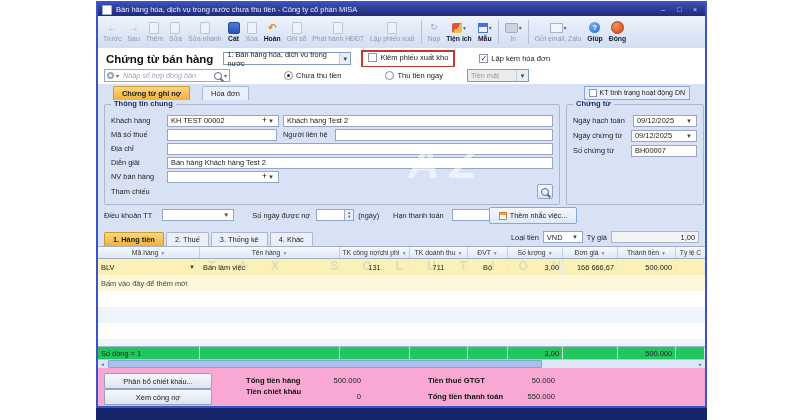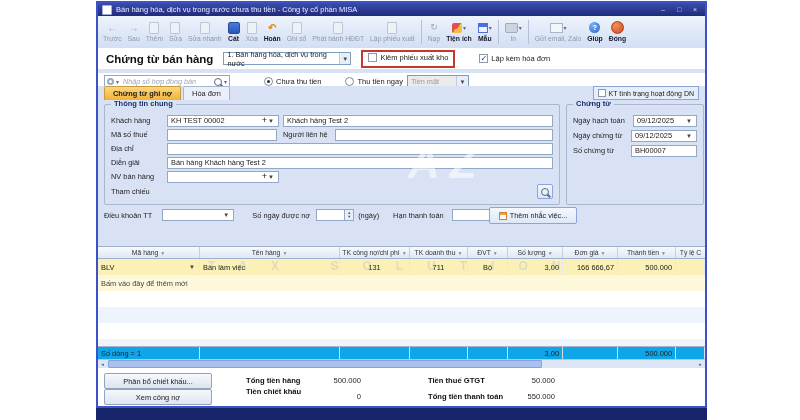--- a/index.html
+++ b/index.html
@@ -39,34 +39,34 @@
   .docheader{top:45px;height:21px;background:#fff;display:flex;align-items:center;padding:0 8px;gap:10px}
   .h-title{font-size:11.5px;font-weight:bold;color:#101010;white-space:nowrap}
   .select{height:13px;border:1px solid #7f9db9;background:#fff;display:flex;align-items:center;font-size:7.3px;padding-left:3px;box-sizing:border-box}
   .sc{margin-left:auto;width:11px;align-self:stretch;background:#e8eef8;border-left:1px solid #c0cde0;display:flex;align-items:center;justify-content:center;font-size:6px;color:#444}
   .redbox{border:2px solid #c23a2e;display:flex;gap:3px;padding:1px 5px;height:12px}
   .cb{width:9px;height:9px;border:1px solid #8a97ad;background:#fff;display:flex;align-items:center;justify-content:center;font-size:8px;color:#333;line-height:1;flex:none;box-sizing:border-box}
   .cblabel{font-size:7.5px;white-space:nowrap}
   .ckgroup{display:flex;align-items:center;gap:3px}
 
   
-  .searchrow{top:70px;height:17px;background:#fff;display:flex;align-items:center;padding:0 6px;gap:4px}
+  .searchrow{top:64px;height:17px;background:#fff;display:flex;align-items:center;padding:0 6px;gap:24px}
   .searchbox{width:126px;height:13px;border:1px solid #93a8c4;display:flex;align-items:center;padding:0 2px;gap:2px;background:#fff;box-sizing:border-box}
   .ic-gear{width:7px;height:7px;border-radius:50%;border:2px solid #9aa8c0;box-sizing:border-box;flex:none}
   .sinput{border:none;outline:none;flex:1;font-size:7.2px;font-style:italic;min-width:0;background:transparent;color:#333;font-family:"Liberation Sans",sans-serif}
   .sinput::placeholder{color:#9aa4b8;font-style:italic}
   .ic-search{width:6px;height:6px;border:1.5px solid #5a6a85;border-radius:50%;position:relative;flex:none}
   .ic-search::after{content:"";position:absolute;width:4px;height:1.5px;background:#5a6a85;transform:rotate(45deg);right:-3px;bottom:-2px}
   .radio{width:9px;height:9px;border:1px solid #7c8aa5;border-radius:50%;background:#fff;position:relative;flex:none;box-sizing:border-box}
   .radio.sel::after{content:"";position:absolute;inset:2px;border-radius:50%;background:#2c2c2c}
   .rlabel{font-size:7.5px;white-space:nowrap}
   .select.disabled{background:#ebebeb;color:#9a9a9a}
 
   
-  .tabs1{top:83px;height:14px;background:#d9e2f5;display:flex;align-items:flex-start;padding:0 6px;gap:2px}
+  .tabs1{top:83px;height:14px;background:#d9e2f5;display:flex;align-items:center;padding:0 15px;gap:12px}
   .tab{height:13px;display:flex;align-items:center;padding:0 8px;font-size:7.4px;border:1px solid #a8b6cf;border-bottom:none;background:#eaeffa;border-radius:2px 2px 0 0;white-space:nowrap}
   .tab.active{background:linear-gradient(#fcd77e,#f2b23a);font-weight:bold;border-color:#c79a3c}
   .ktbox{margin-left:auto;margin-bottom:1px;display:flex;align-items:center;gap:3px;border:1px solid #8aa6d6;background:#e6eefb;height:12px;padding:0 4px;font-size:7px}
 
   
   .group{position:absolute;border:1px solid #a9b7d1;border-radius:2px}
   .glabel{position:absolute;top:-5px;left:6px;background:#d9e2f5;padding:0 3px;font-size:7.5px;font-weight:bold;color:#17306e;line-height:1;white-space:nowrap}
   .frow{position:absolute;left:6px;right:6px;height:13px;display:flex;align-items:center}
   .flabel{font-size:7.4px;color:#222;flex:none;white-space:nowrap}
   .lw{width:56px}
@@ -92,28 +92,28 @@
   .funnel{font-size:5px;color:#7a8aa5}
   .c0{width:102px}.c1{width:140px}.c2{width:70px}.c3{width:58px}.c4{width:40px}.c5{width:55px}.c6{width:55px}.c7{width:58px}.c8{flex:1;border-right:none}
   .grows{top:256px}
   .grow{display:flex;height:16px;align-items:center;font-size:7.4px}
   .gcell{height:100%;display:flex;align-items:center;padding:0 3px;border-right:1px solid #e4e9f3;box-sizing:border-box;white-space:nowrap;overflow:hidden}
   .num{justify-content:flex-end}
   .ctr{justify-content:center}
   .datarow{background:#fbf0b6}
   .addrow{background:#fdf8da;color:#444}
   .stripe0{background:#ffffff}.stripe1{background:#eef4fc}
-  .gsummary{top:343px;height:13px;background:#0ea5e9;border-top:1px solid #aab4c6;display:flex;font-size:7.4px;box-sizing:border-box;color:#222}
+  .gsummary{top:343px;height:13px;background:#22c55e;border-top:1px solid #aab4c6;display:flex;font-size:7.4px;box-sizing:border-box;color:#222}
   .gsummary .gcell{border-right:1px solid #dcdcdc}
   .hscroll{top:356px;height:9px;background:#dce6f6;border-top:1px solid #b8c4da;display:flex;align-items:center;box-sizing:border-box}
   .sarrow{width:9px;height:8px;display:flex;align-items:center;justify-content:center;font-size:5px;color:#4a5e82;flex:none}
   .sthumb{height:6px;background:#a9c1ec;border:1px solid #84a4d8;border-radius:1px;width:432px;margin-left:1px}
 
   
-  .footer{top:365px;height:38px;background:#ffffff}
+  .footer{top:365px;height:38px;background:#f9a8d4}
   .fbtn{position:absolute;left:6px;width:106px;height:14px;background:linear-gradient(#f6f8fc,#dde4f0);border:1px solid #93a3bf;border-radius:2px;font-size:7.4px;display:flex;align-items:center;justify-content:center;white-space:nowrap}
   .tlabel{position:absolute;font-size:7.6px;font-weight:bold;color:#111;white-space:nowrap}
   .tvalue{position:absolute;font-size:7.6px;color:#222;text-align:right;width:95px;white-space:nowrap}
 
   .strip{position:absolute;left:96px;top:408px;width:611px;height:12px;background:#16246a}
 
   
   .wm1{position:absolute;left:310px;top:135px;font-size:44px;font-weight:bold;font-style:italic;color:rgba(255,255,255,0.55);letter-spacing:10px;pointer-events:none}
   .wm2{position:absolute;left:110px;top:256px;font-size:12px;font-weight:bold;color:rgba(120,150,200,0.22);letter-spacing:24px;pointer-events:none}
 </style>
@@ -377,20 +377,37 @@
     <span class="flabel" style="margin-left:14px">Hạn thanh toán</span>
     <div class="field" style="width:66px;margin-left:8px">
       <span class="fcaret" style="margin-left:auto">▼</span>
     </div>
     <div class="rembtn">
       <span class="ic-note"></span>
       <span>Thêm nhắc việc...</span>
     </div>
   </div>
 
+  <div class="band tabs2">
+    <div class="tab active">1. Hàng tiền</div>
+    <div class="tab">2. Thuế</div>
+    <div class="tab">3. Thống kê</div>
+    <div class="tab">4. Khác</div>
+    <div class="curr">
+      <span class="flabel">Loại tiền</span>
+      <div class="field" style="width:40px">
+        <span>VND</span>
+        <span class="fcaret" style="margin-left:auto">▼</span>
+      </div>
+      <span class="flabel">Tỷ giá</span>
+      <div class="ratefield">
+        <span>1,00</span>
+      </div>
+    </div>
+  </div>
 
   <div class="band ghead">
     <div class="gh c0">
         <span>Mã hàng</span>
         <span class="funnel">▼</span>
       </div>
     <div class="gh c1">
         <span>Tên hàng</span>
         <span class="funnel">▼</span>
       </div>

